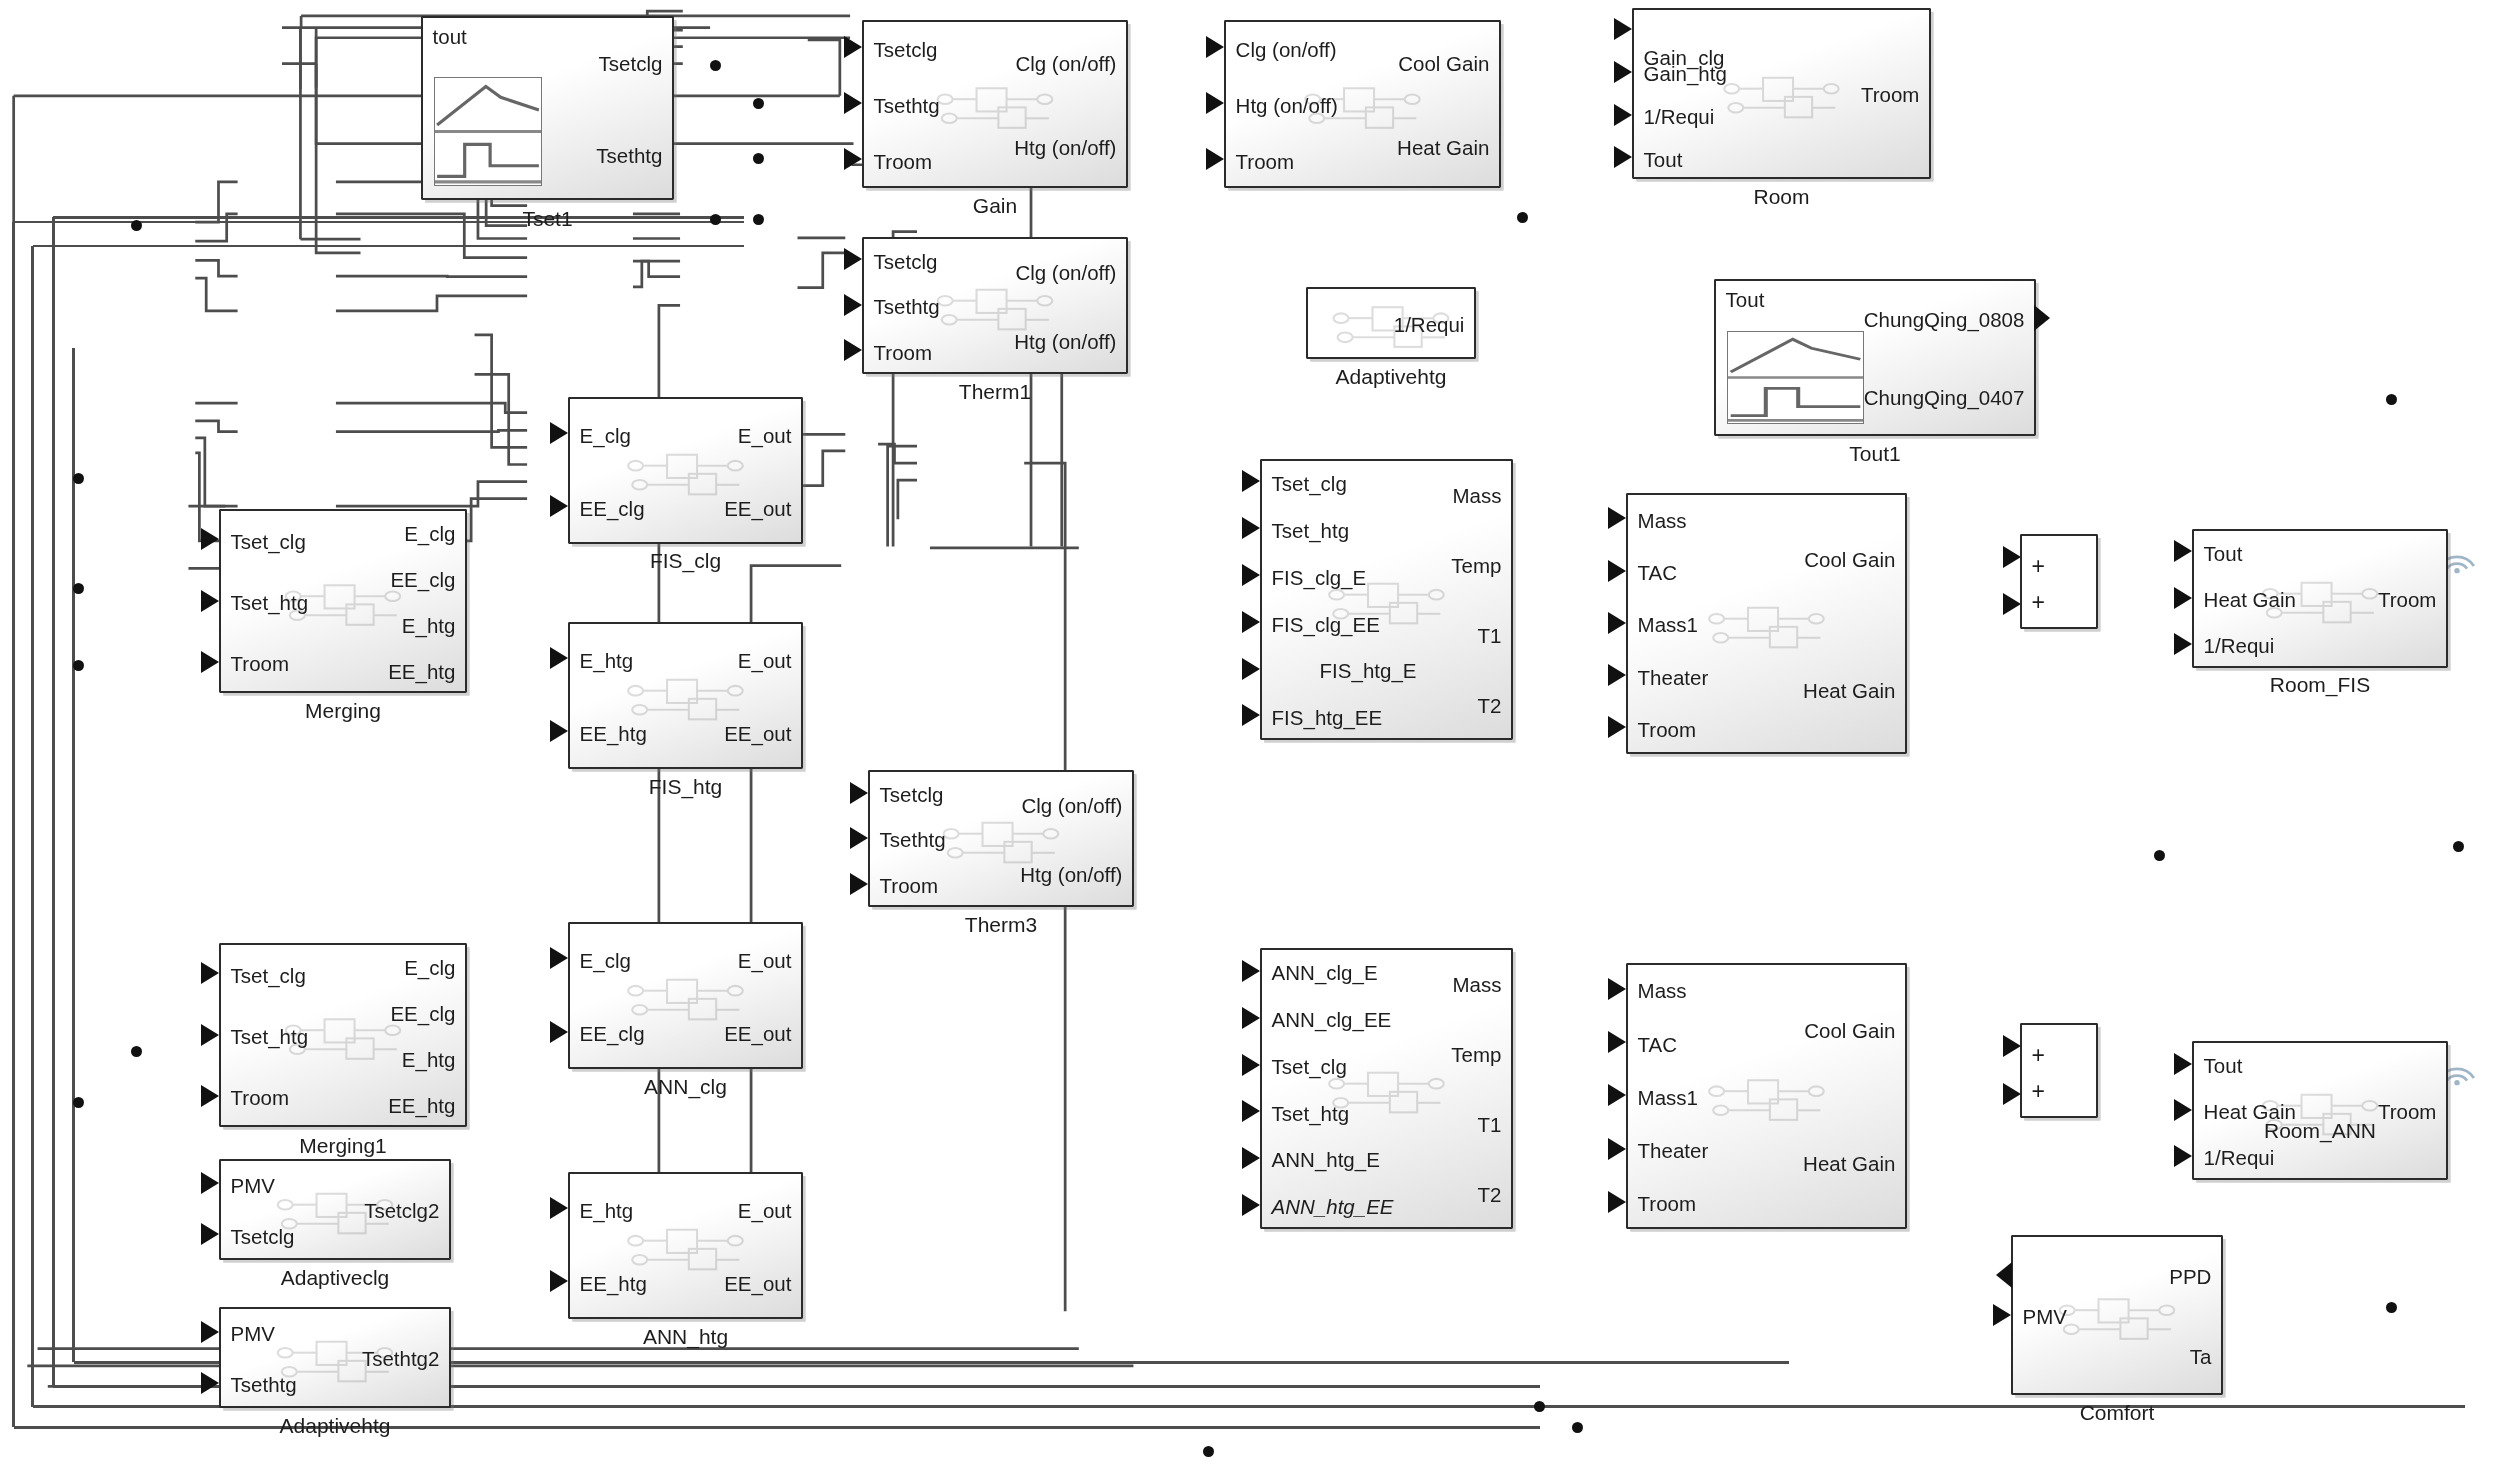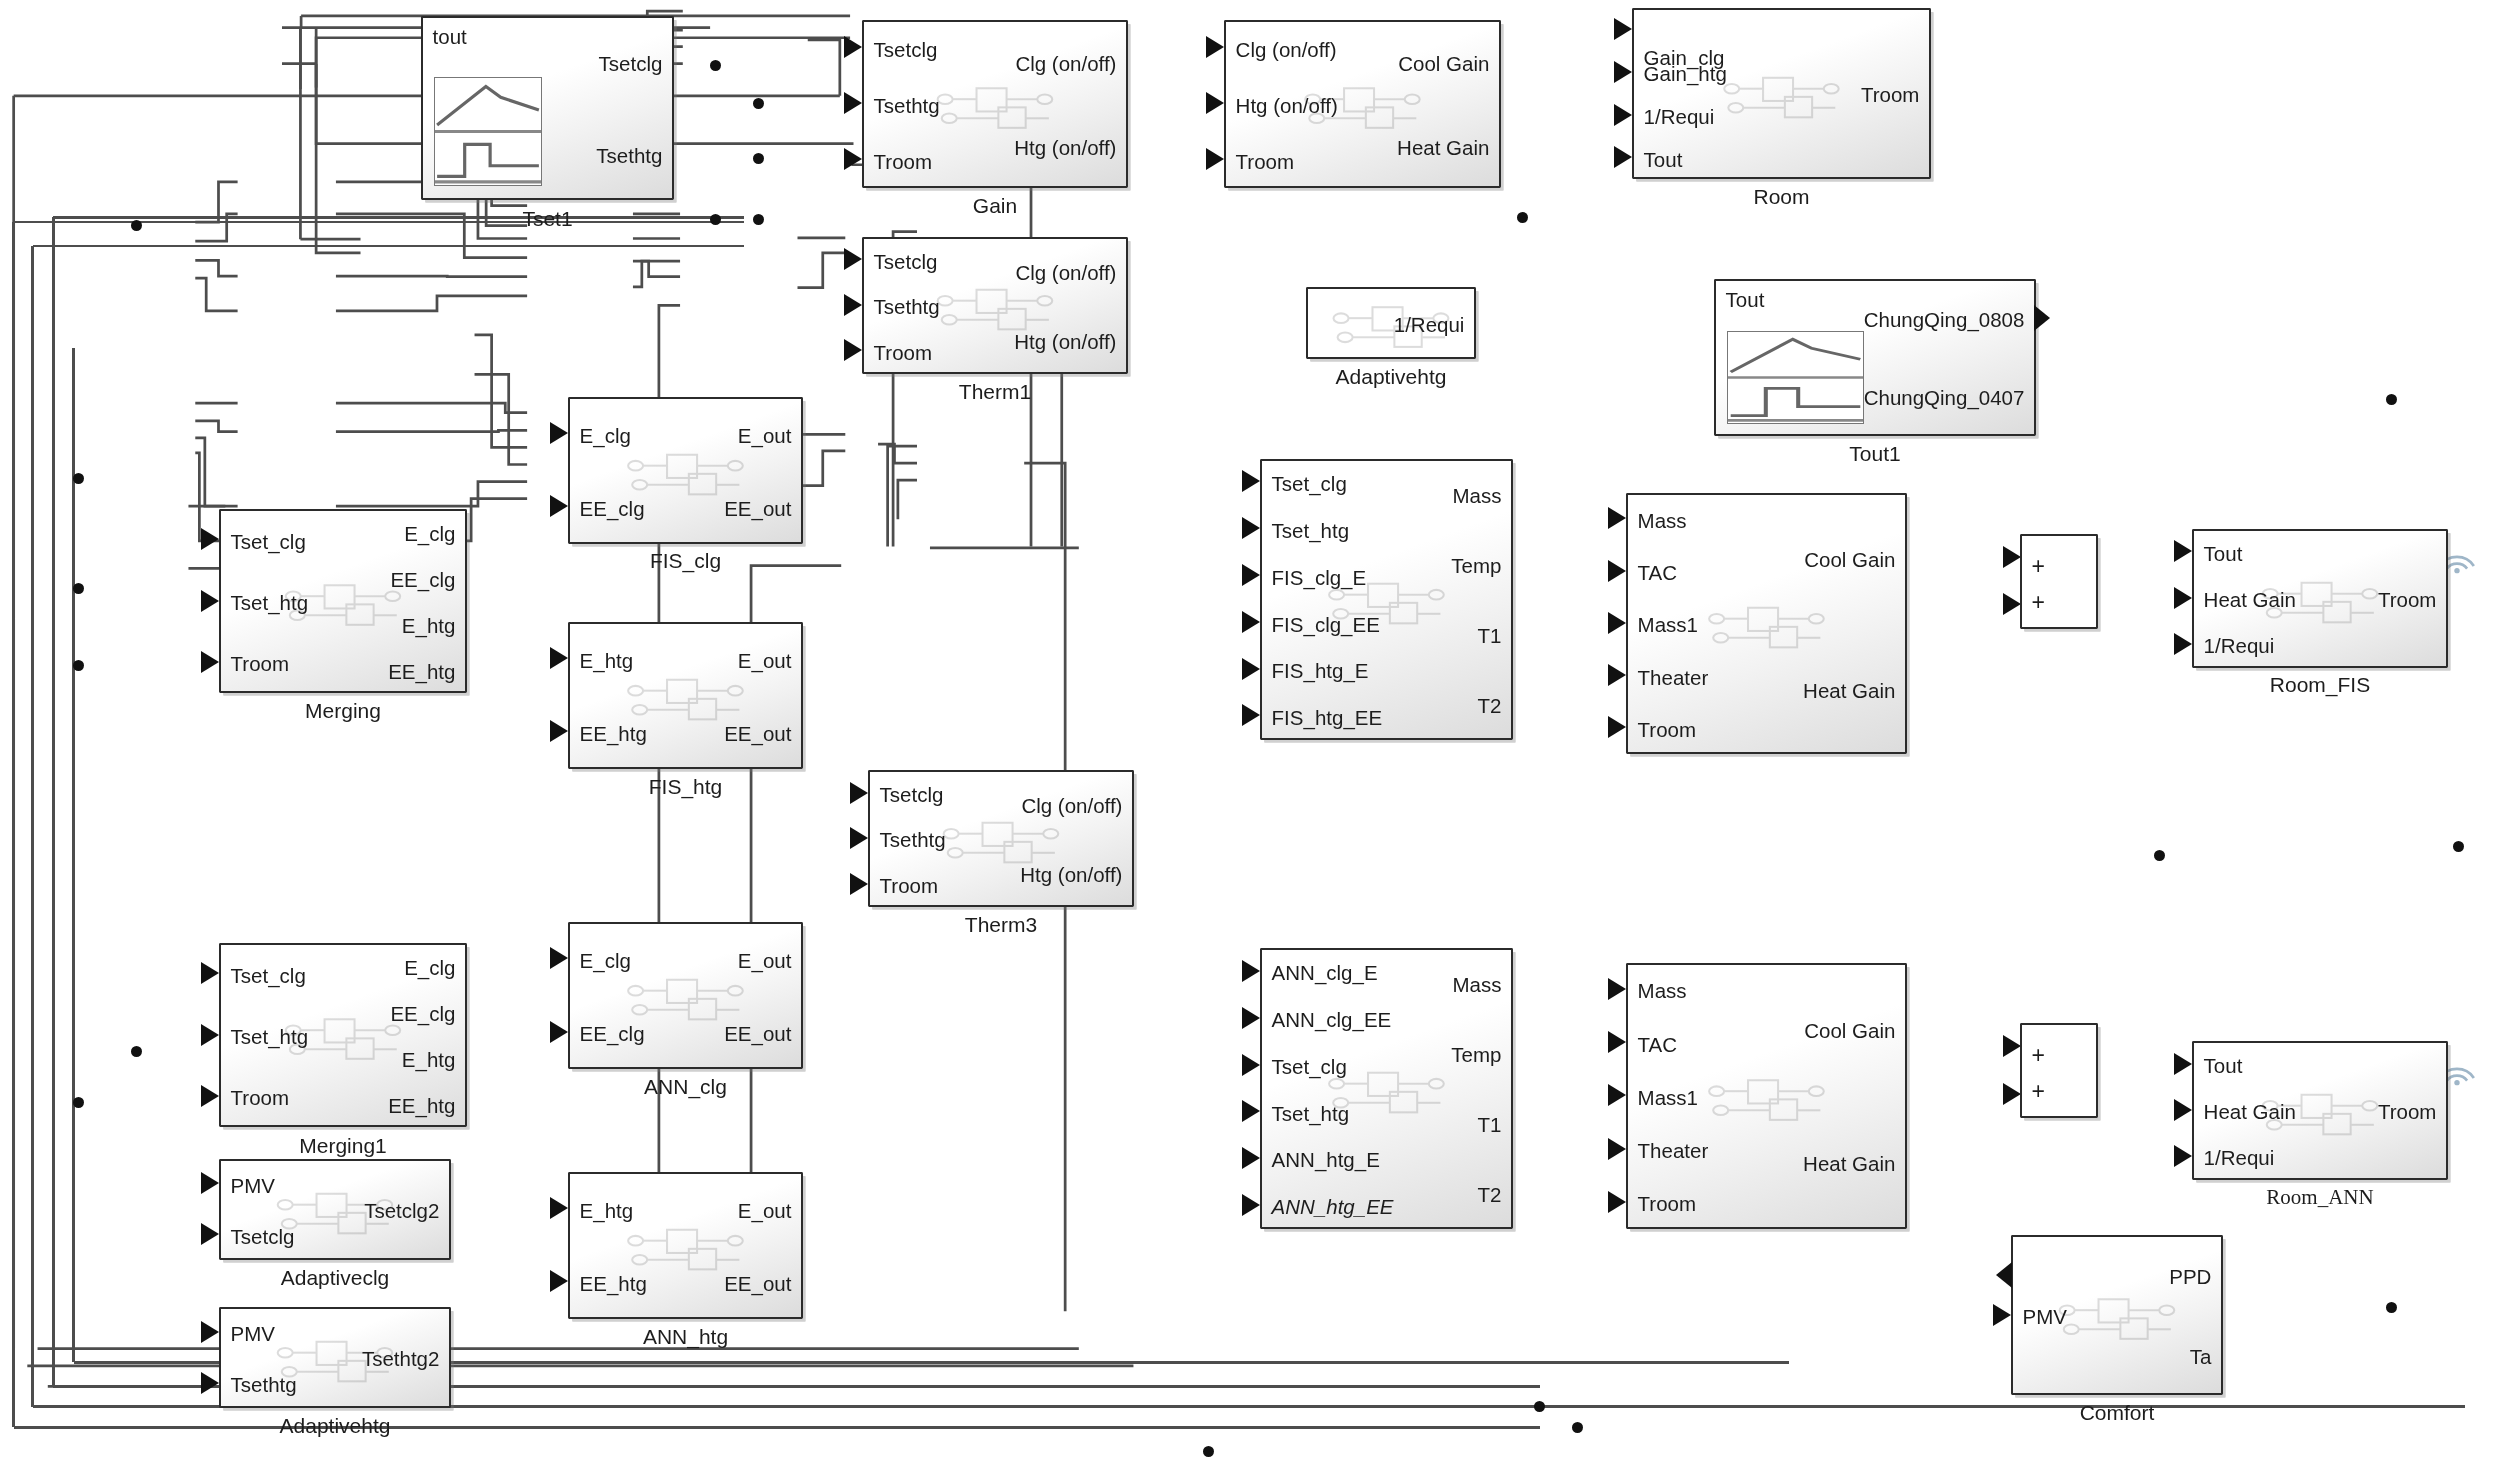--- a/index.html
+++ b/index.html
@@ -432,21 +432,21 @@
         <line x1="123.22500000000002" y1="223.54000000000002" x2="187.22500000000002" y2="223.54000000000002"></line>
         <line x1="227.22500000000002" y1="223.54000000000002" x2="261.225" y2="223.54000000000002"></line>
         <ellipse cx="109.22500000000002" cy="195.54000000000002" rx="11" ry="7"></ellipse>
         <ellipse cx="255.22500000000002" cy="195.54000000000002" rx="11" ry="7"></ellipse>
         <ellipse cx="115.22500000000002" cy="223.54000000000002" rx="11" ry="7"></ellipse>
       </svg>
       <div class="lbl in" style="top: 13px;">Tset_clg</div>
       <div class="lbl in" style="top: 60px;">Tset_htg</div>
       <div class="lbl in" style="top: 107px;">FIS_clg_E</div>
       <div class="lbl in" style="top: 154px;">FIS_clg_EE</div>
-      <div class="lbl in" style="top: 200px;">FIS_htg_E</div>
+      <div class="lbl in" style="top: 200px; margin-left: 48px;">FIS_htg_E</div>
       <div class="lbl in" style="top: 247px;">FIS_htg_EE</div>
       <div class="lbl out" style="top: 25px;">Mass</div>
       <div class="lbl out" style="top: 95px;">Temp</div>
       <div class="lbl out" style="top: 165px;">T1</div>
       <div class="lbl out" style="top: 235px;">T2</div>
     </div>
     <div class="port-in" style="left: 1608px; top: 507px;"></div>
     <div class="port-in" style="left: 1608px; top: 560px;"></div>
     <div class="port-in" style="left: 1608px; top: 612px;"></div>
     <div class="port-in" style="left: 1608px; top: 664px;"></div>
@@ -705,21 +705,21 @@
         <line x1="229.615" y1="119.575" x2="263.615" y2="119.575"></line>
         <ellipse cx="111.61500000000001" cy="91.575" rx="11" ry="7"></ellipse>
         <ellipse cx="257.615" cy="91.575" rx="11" ry="7"></ellipse>
         <ellipse cx="117.61500000000001" cy="119.575" rx="11" ry="7"></ellipse>
       </svg>
       <div class="lbl in" style="top: 13px;">Tout</div>
       <div class="lbl in" style="top: 59px;">Heat Gain</div>
       <div class="lbl in" style="top: 105px;">1/Requi</div>
       <div class="lbl out" style="top: 59px;">Troom</div>
     </div>
-    <div class="caption" style="left: 2192px; width: 256px; top: 1187px; font-family: Liberation Serif, serif;">Room_ANN</div>
+    <div class="caption" style="left: 2192px; width: 256px; top: 1120px;">Room_ANN</div>
     <div class="port-in" style="left: 1993px; top: 1304px;"></div>
     <div class="blk" style="left: 2011px; top: 1235px; width: 212px; height: 160px;">
       <svg class="ghost" width="212" height="160" style="left: 0px; top: 0px;" viewBox="0 0 310.688 234.219">
         <rect x="125.35" y="91.11" width="44" height="34"></rect>
         <rect x="157.35" y="119.11" width="40" height="30"></rect>
         <line x1="85.35" y1="107.11" x2="125.35" y2="107.11"></line>
         <line x1="169.35" y1="107.11" x2="217.35" y2="107.11"></line>
         <line x1="93.35" y1="135.11" x2="157.35" y2="135.11"></line>
         <line x1="197.35" y1="135.11" x2="231.35" y2="135.11"></line>
         <ellipse cx="79.35" cy="107.11" rx="11" ry="7"></ellipse>

